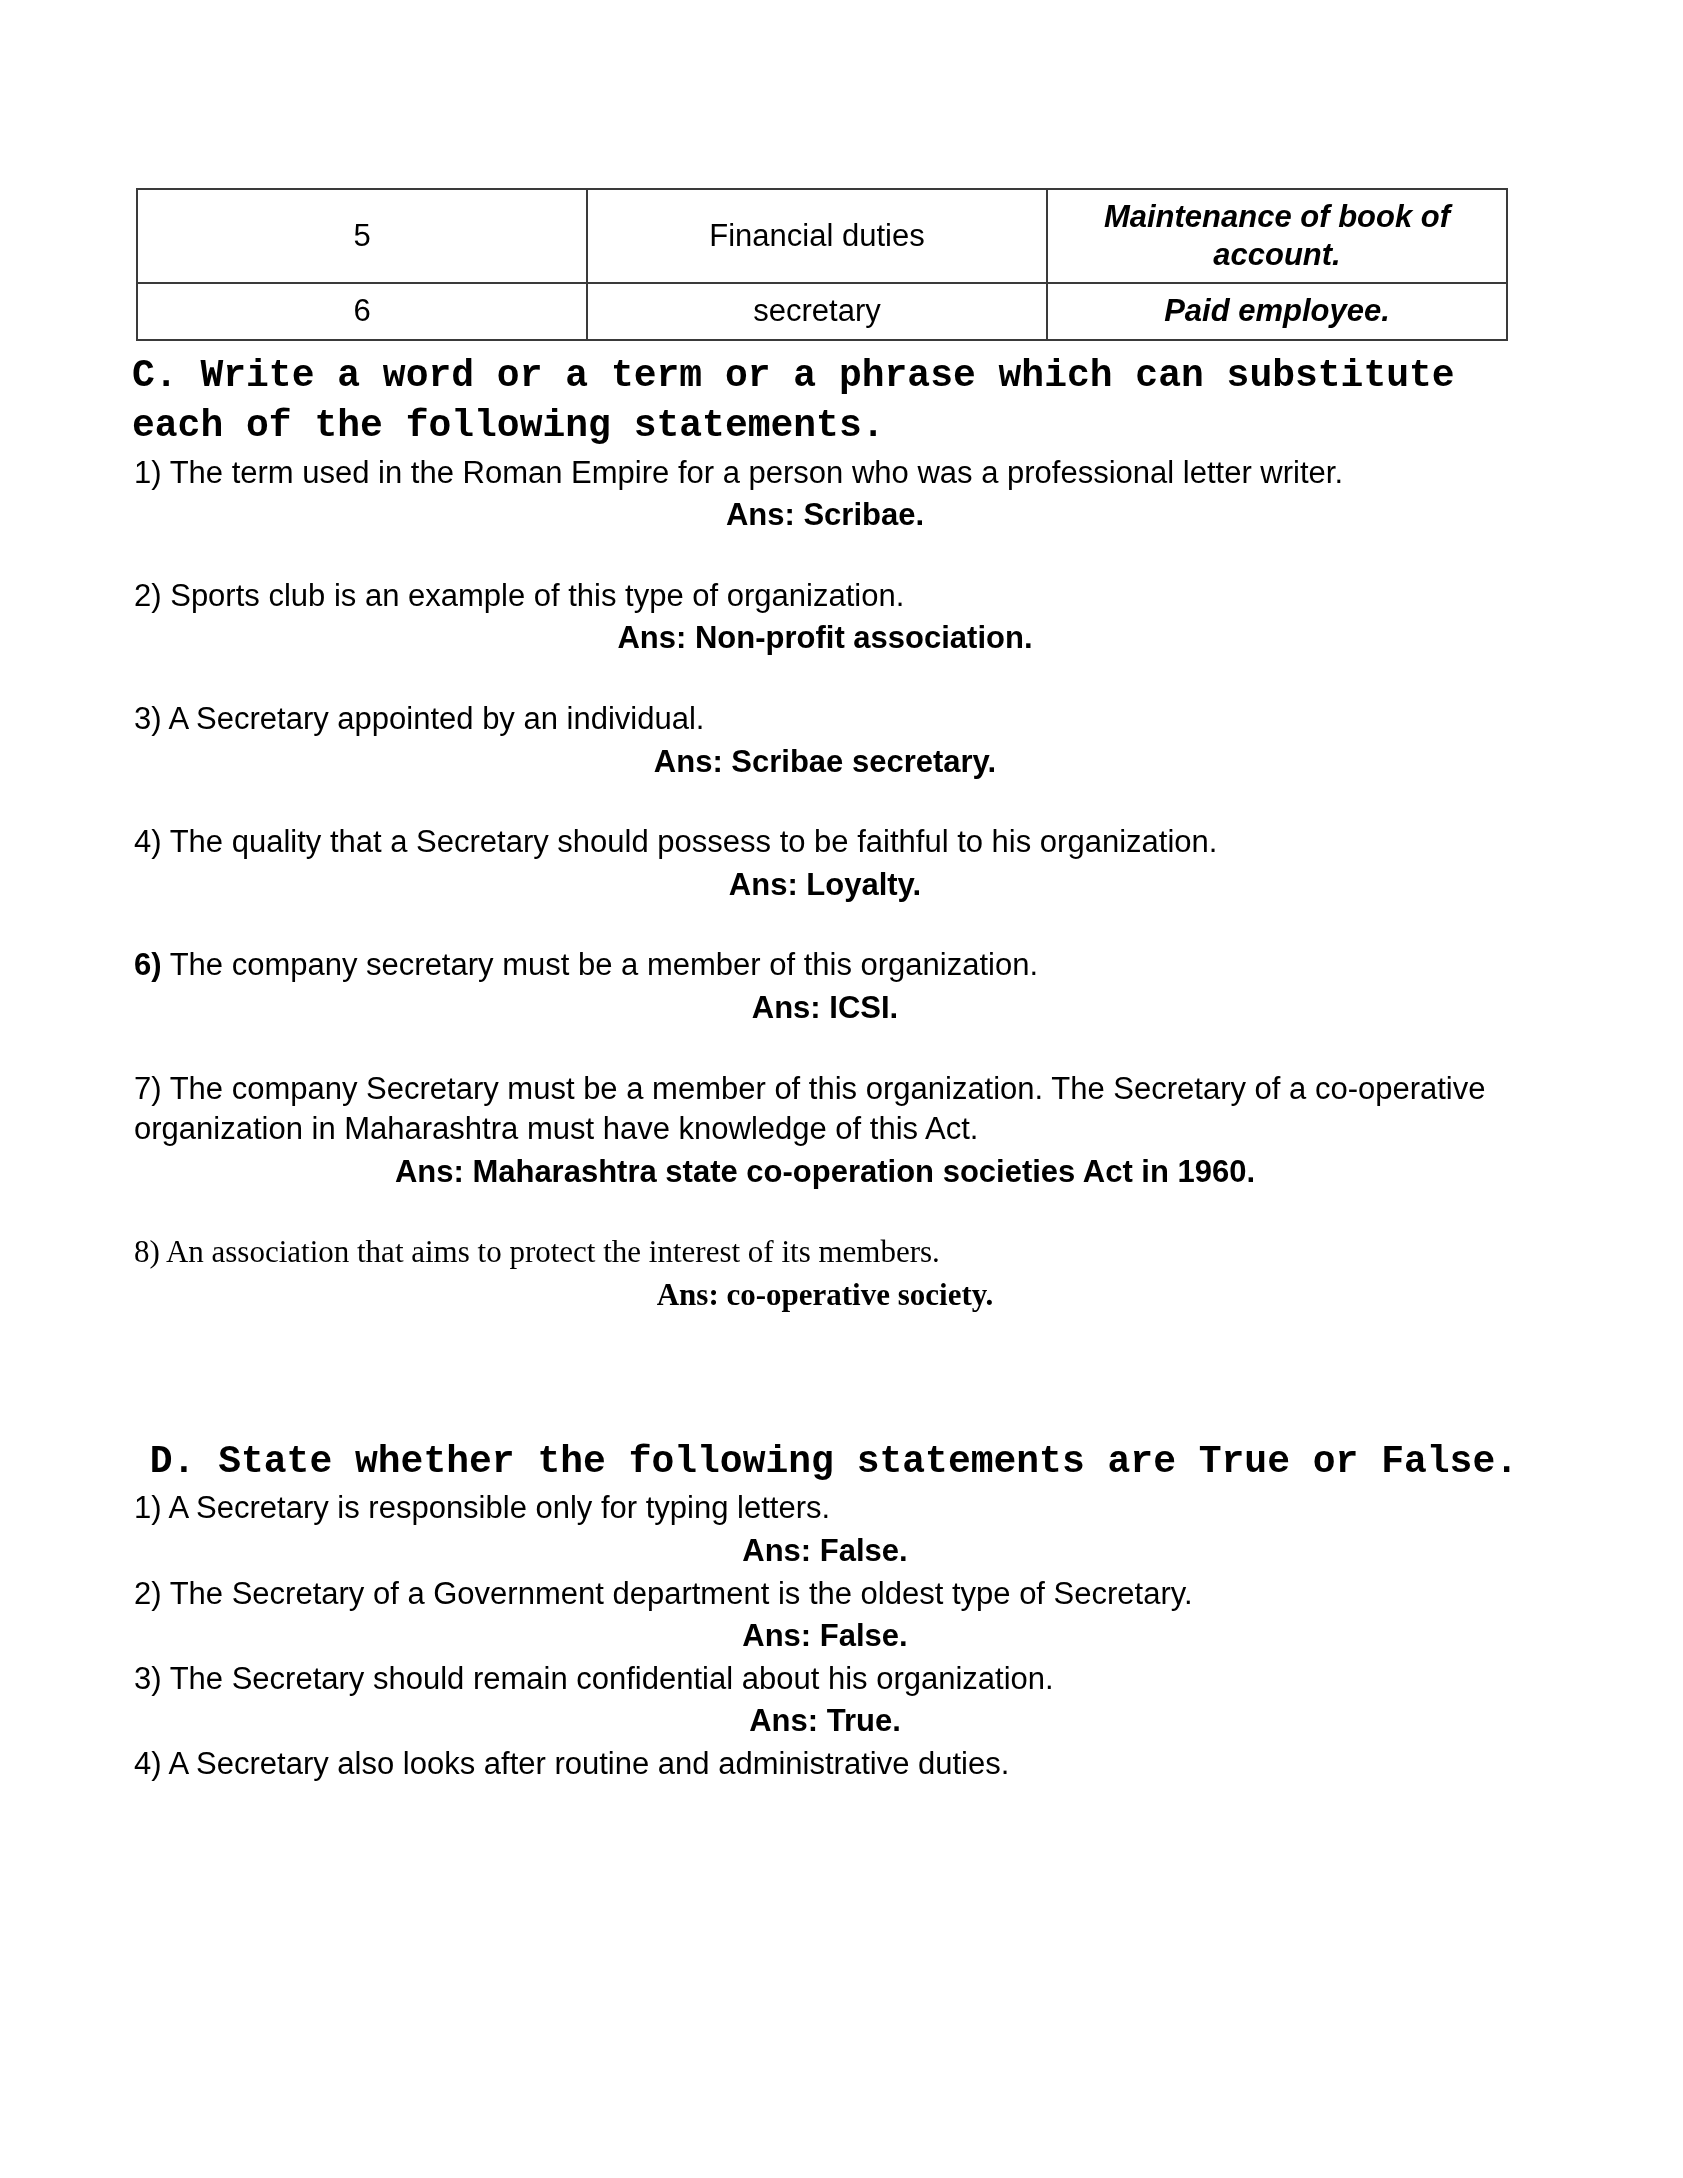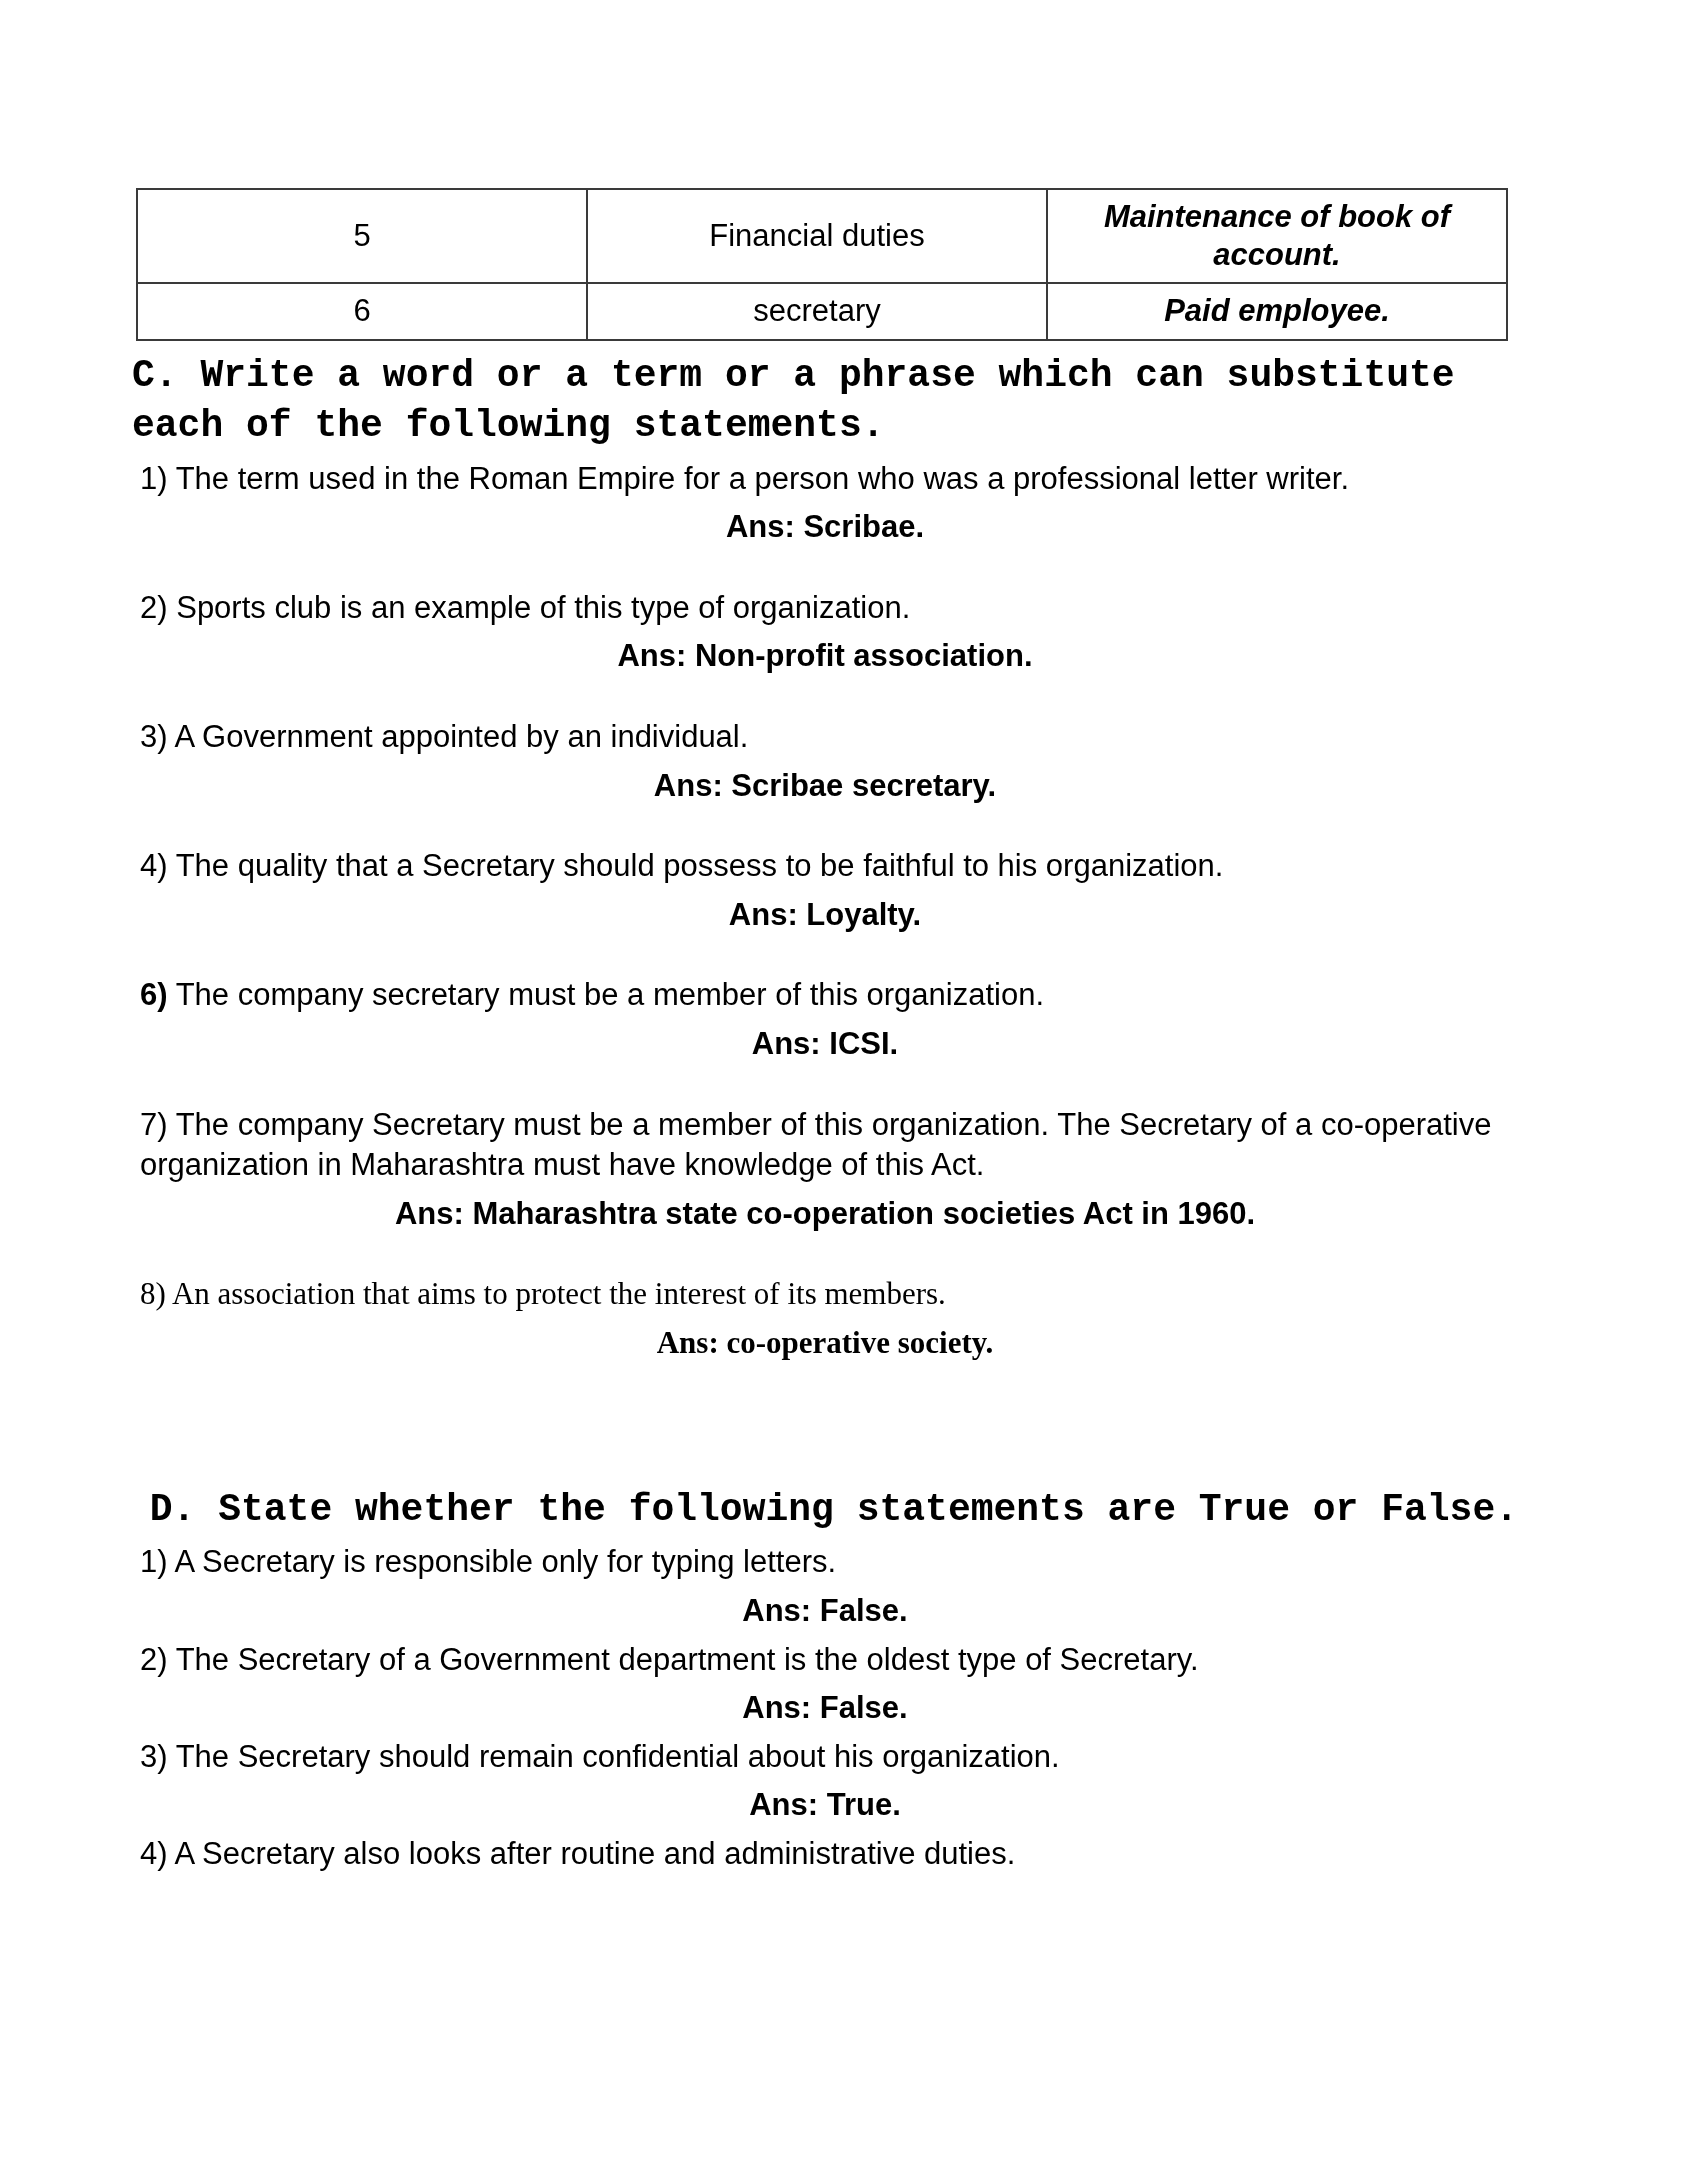--- a/index.html
+++ b/index.html
@@ -60,21 +60,21 @@
     font-weight: bold;
     line-height: 1.31;
     margin: 0;
     font-family: Liberation Mono, monospace;
   }
 
   .qline {
     font-size: 31px;
     font-weight: normal;
     line-height: 1.31;
-    margin: 8px;
+    margin: 2px;
   }
   .aline {
     font-size: 31px;
     font-weight: bold;
     line-height: 1.31;
     margin: 0;
     text-align: center;
   }
   .num-bold { font-weight: bold; }
 
@@ -118,21 +118,21 @@
       <p class="qline"><span>1)</span> <span>The term used in the Roman Empire for a person who was a professional letter writer.</span></p>
       <p class="aline">Ans: Scribae.</p>
     </div>
 
     <div class="qa-block">
       <p class="qline"><span>2)</span> <span>Sports club is an example of this type of organization.</span></p>
       <p class="aline">Ans: Non-profit association.</p>
     </div>
 
     <div class="qa-block">
-      <p class="qline"><span>3)</span> <span>A Government appointed by an individual.</span></p>
+      <p class="qline"><span>3)</span> <span>A Secretary appointed by an individual.</span></p>
       <p class="aline">Ans: Scribae secretary.</p>
     </div>
 
     <div class="qa-block">
       <p class="qline"><span>4)</span> <span>The quality that a Secretary should possess to be faithful to his organization.</span></p>
       <p class="aline">Ans: Loyalty.</p>
     </div>
 
 
     <div class="qa-block">

